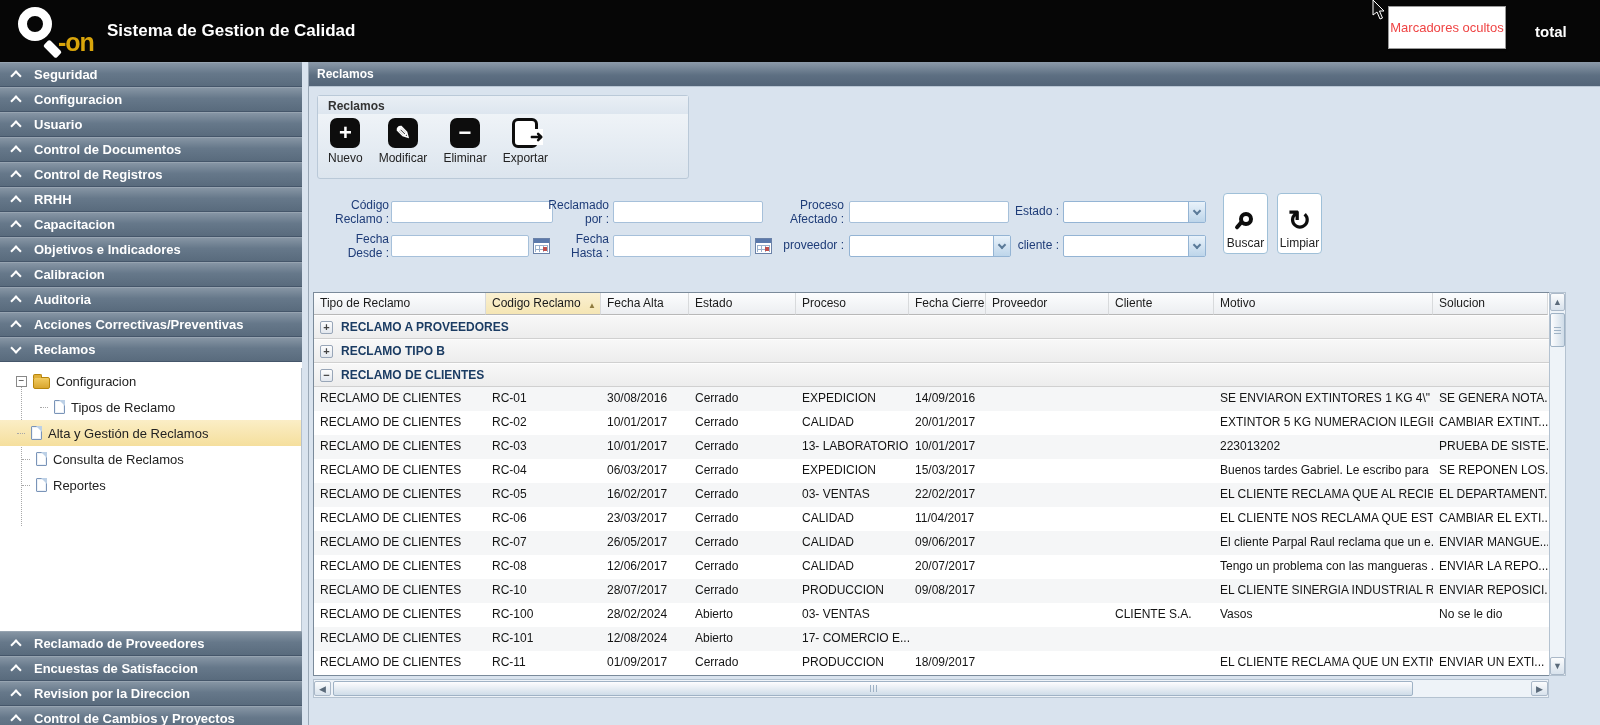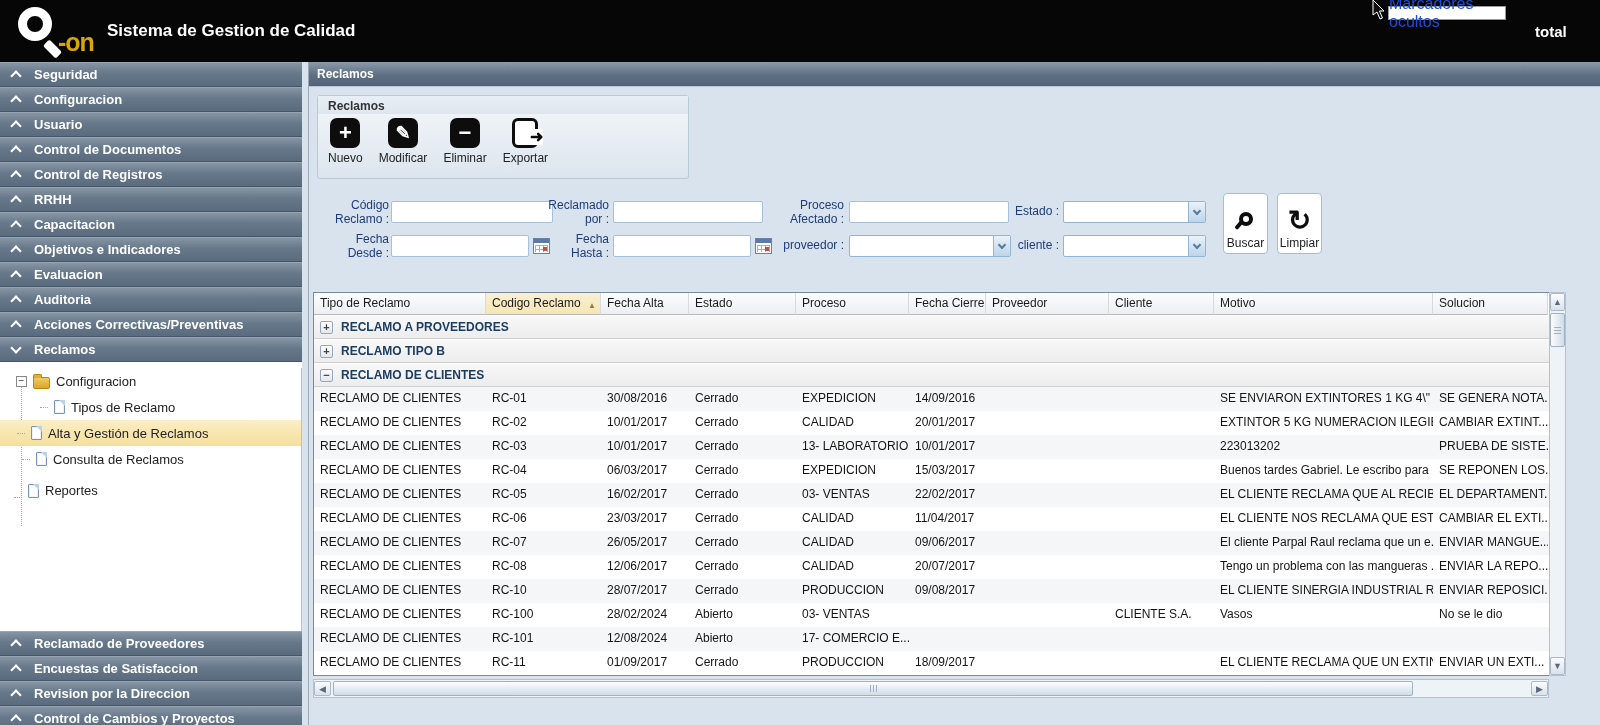--- a/index.html
+++ b/index.html
@@ -6,21 +6,21 @@
   body { font-family:"Liberation Sans", sans-serif; }
   .screen { position:relative; width:1600px; height:725px; overflow:hidden; background:#d9e3ee; }
 
   
   .topbar { position:absolute; left:0; top:0; width:1600px; height:62px; background:#060606; }
   .logo { position:absolute; left:10px; top:4px; width:100px; height:56px; }
   .q-ring { position:absolute; left:8px; top:3px; width:34px; height:34px; border:9px solid #fff; border-radius:50%; }
   .q-tail { position:absolute; left:38px; top:36px; width:9px; height:18px; background:#fff; transform:rotate(-45deg); border-radius:2px; }
   .logo-on { position:absolute; left:48px; top:24px; color:#d9a50b; font-size:25px; font-weight:bold; letter-spacing:-1px; }
   .app-title { position:absolute; left:107px; top:0; height:62px; display:flex; align-items:center; color:#fff; font-size:17px; font-weight:bold; }
-  .tooltip { position:absolute; left:1388px; top:6px; width:118px; height:14px; background:#fff; border:1px solid #9a9a9a; color:#1d4ed8; font-size:16px; display:flex; align-items:center; justify-content:center; box-shadow:1px 1px 2px rgba(0,0,0,.4); }
+  .tooltip { position:absolute; left:1388px; top:6px; width:118px; height:43px; background:#fff; border:1px solid #9a9a9a; color:#ef4444; font-size:13px; display:flex; align-items:center; justify-content:center; box-shadow:1px 1px 2px rgba(0,0,0,.4); }
   .cursor { position:absolute; left:1372px; top:0; }
   .user-label { position:absolute; left:1535px; top:23px; color:#fff; font-size:15px; font-weight:bold; white-space:nowrap; }
 
   
   .sidebar { position:absolute; left:0; top:62px; width:302px; height:663px; background:#fff; }
   .acc-item { height:25px; display:flex; align-items:center; gap:14px; padding-left:12px; color:#fff; font-size:13px; font-weight:bold; background:linear-gradient(#8695a4,#66788a 45%,#596b7d); border-top:1px solid #97a4b1; border-bottom:1px solid #45566a; cursor:pointer; }
   .chev { width:8px; height:8px; border-right:2px solid #fff; border-bottom:2px solid #fff; transform:rotate(-135deg); margin-top:3px; }
   .chev.down { transform:rotate(45deg); margin-top:-3px; }
   .tree { position:relative; height:263px; background:#fff; border-right:1px solid #b6c2ce; font-size:13px; color:#222; }
   .tree-vline { position:absolute; left:21px; top:18px; height:140px; border-left:1px dotted #a8a8a8; }
@@ -136,21 +136,21 @@
         <div class="acc-item">
           <span class="chev"></span>
           <span>Capacitacion</span>
         </div>
         <div class="acc-item">
           <span class="chev"></span>
           <span>Objetivos e Indicadores</span>
         </div>
         <div class="acc-item">
           <span class="chev"></span>
-          <span>Evaluacion</span>
+          <span>Calibracion</span>
         </div>
         <div class="acc-item">
           <span class="chev"></span>
           <span>Auditoria</span>
         </div>
         <div class="acc-item">
           <span class="chev"></span>
           <span>Acciones Correctivas/Preventivas</span>
         </div>
       </div>
@@ -173,21 +173,21 @@
         <div class="tree-row selected" style="padding-left: 17px;">
           <span class="stub"></span>
           <span class="doc"></span>
           <span>Alta y Gestión de Reclamos</span>
         </div>
         <div class="tree-row" style="padding-left: 22px;">
           <span class="stub"></span>
           <span class="doc"></span>
           <span>Consulta de Reclamos</span>
         </div>
-        <div class="tree-row" style="padding-left: 14px; align-items: flex-end;">
+        <div class="tree-row" style="padding-left: 22px;">
           <span class="stub"></span>
           <span class="doc"></span>
           <span>Reportes</span>
         </div>
       </div>
     <div id="sbBottom">
         <div class="acc-item">
           <span class="chev"></span>
           <span>Reclamado de Proveedores</span>
         </div>

